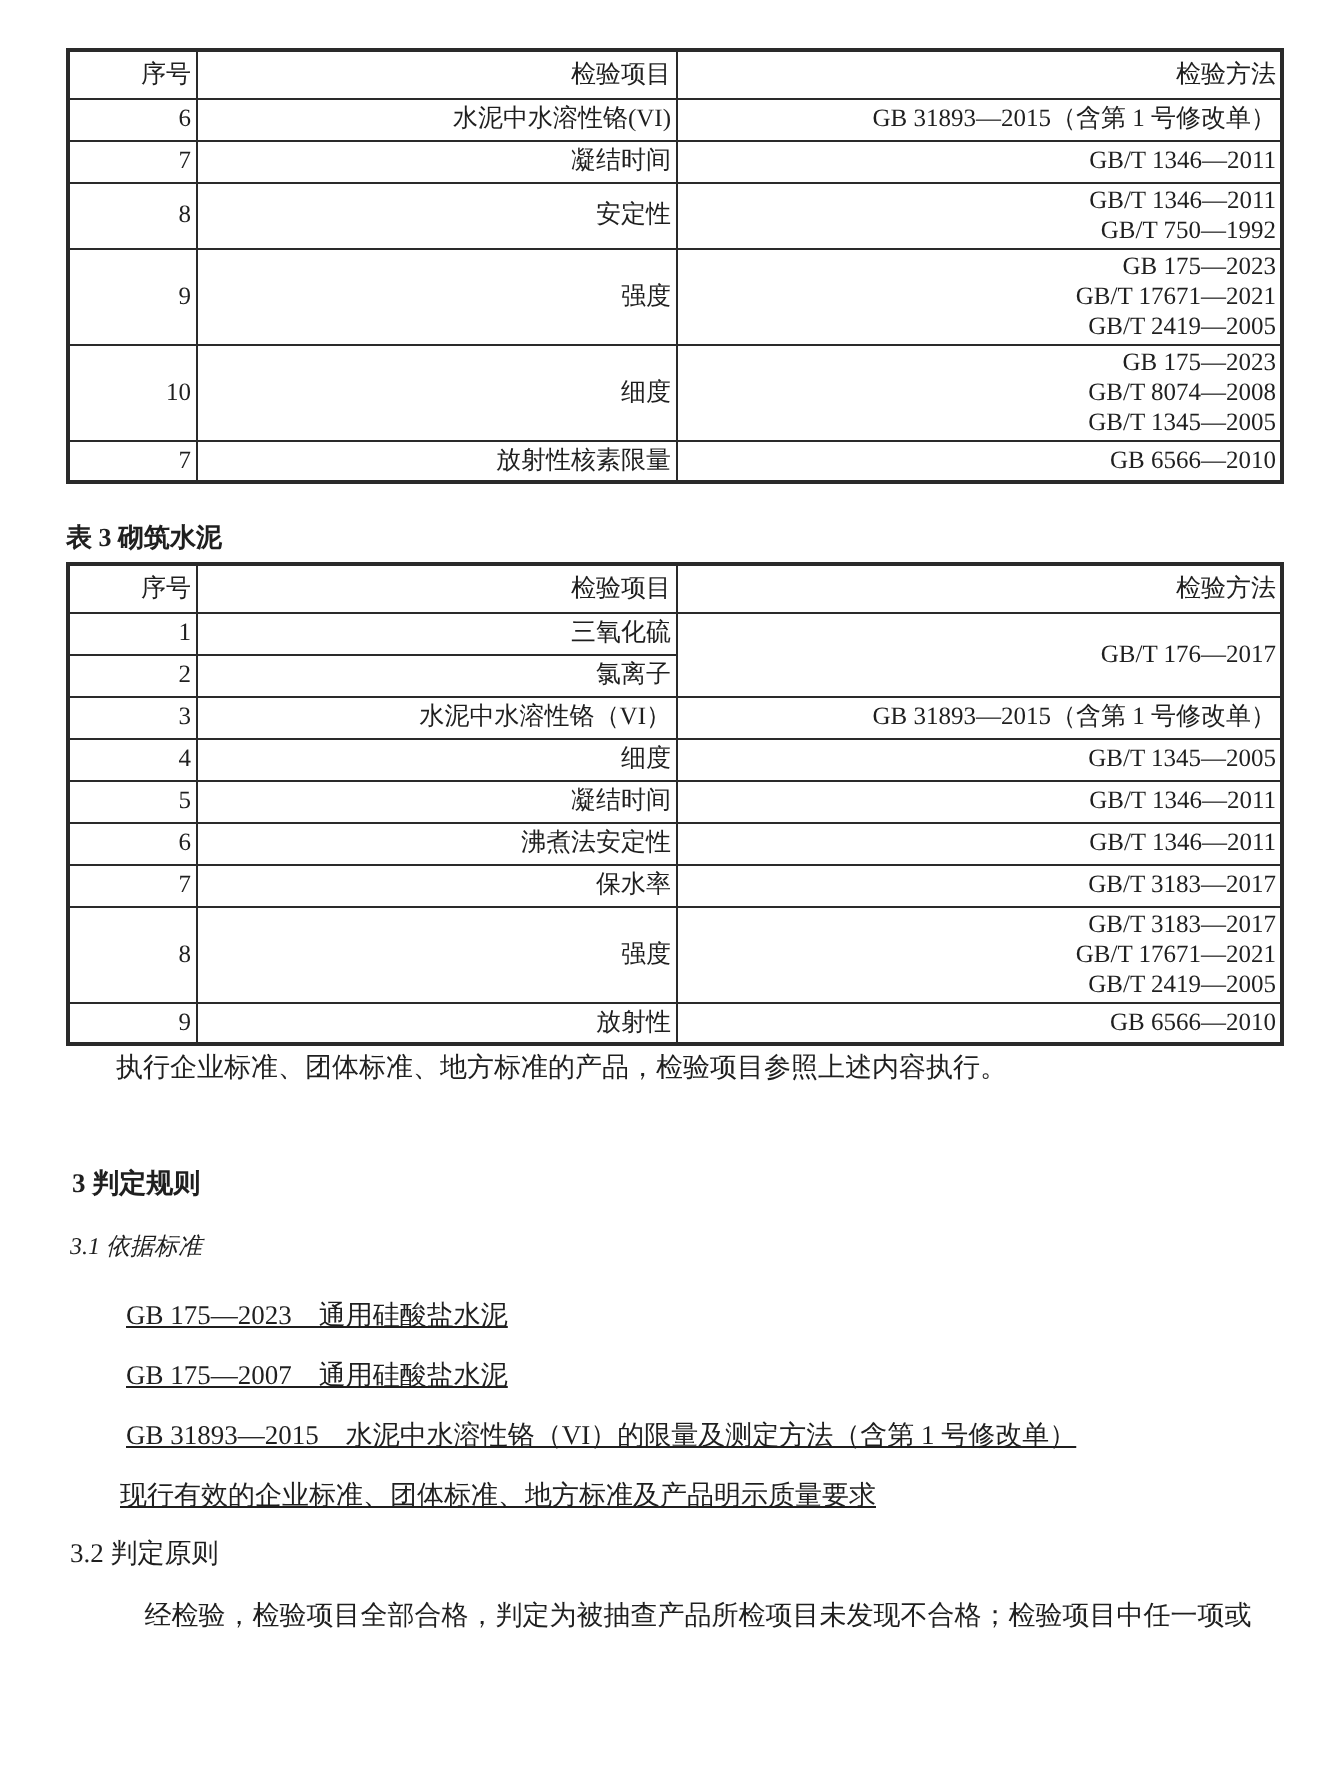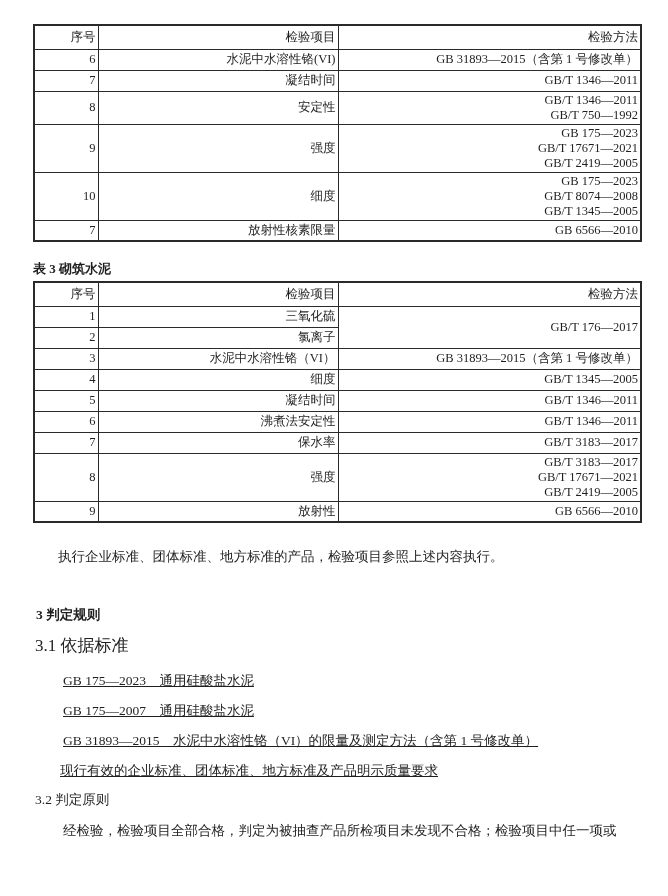--- a/index.html
+++ b/index.html
@@ -28,28 +28,28 @@
   tr.h2{height:31px;}
   tr.h3{height:47px;}
 
   #table1{margin-top:24px;}
   .caption{
     width:607px;margin:19px 0 0 33px;
     text-align:left;font-weight:bold;font-size:13px;line-height:15px;
   }
   #table2{margin-top:5px;}
 
-  .note{margin:25px 33px 0 58px;font-size:13.5px;line-height:18px;}
+  .note{margin:2px 33px 0 58px;font-size:13.5px;line-height:18px;}
   .h-sec{margin:40px 0 0 36px;font-size:13.5px;font-weight:bold;line-height:18px;}
-  .h-sub{margin:13px 0 0 35px;font-size:17px;line-height:18px;}
+  .h-sub{margin:13px 0 0 35px;font-size:12px;line-height:18px;font-style:italic;}
   .std-item{margin:14px 33px 0 63px;font-size:13.5px;line-height:16px;text-decoration:underline;}
   .std-item.first{margin-top:18px;}
   .std-item.last{margin-left:60px;}
   .h-sub2{margin:12px 0 0 35px;font-size:13.5px;line-height:18px;}
-  .final{margin:13px 33px 0 63px;font-size:13.5px;line-height:18px;}
+  .final{margin:13px 33px 0 63px;font-size:13.5px;line-height:18px;text-align:center;}
 </style>
 </head>
 <body>
 
 <div class="page">
 
   <table class="doc" id="table1">
     <colgroup>
         <col style="width:64px">
         <col style="width:240px">

